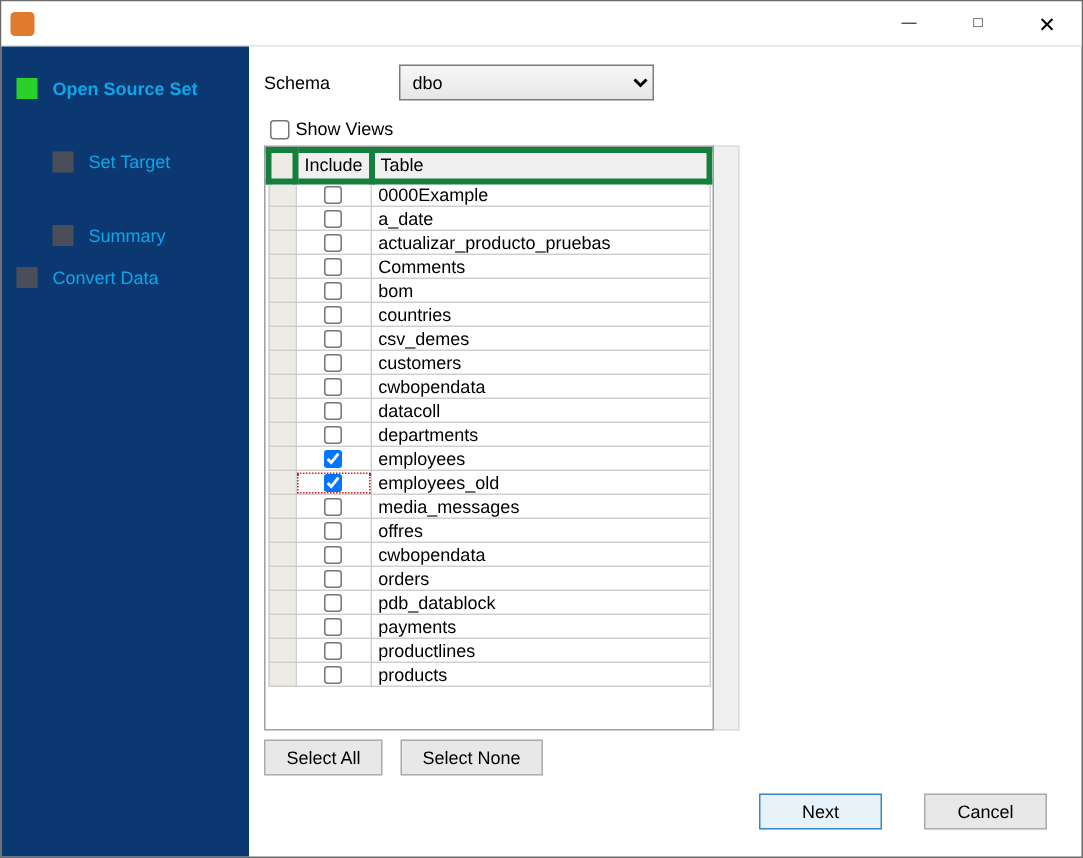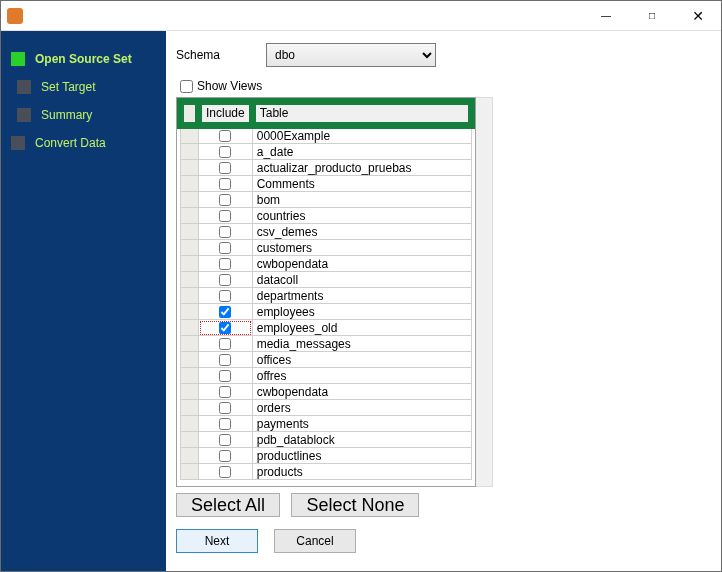--- a/index.html
+++ b/index.html
@@ -5,48 +5,48 @@
   * { box-sizing: border-box; }
   body { margin: 0; font-family: "Segoe UI", Tahoma, sans-serif; font-size: 12px; color: #000; background: #fff; }
   .window { width: 722px; height: 572px; border: 1px solid #6b6b6b; display: flex; flex-direction: column; background: #fff; }
   .titlebar { height: 30px; display: flex; align-items: center; justify-content: space-between; background: #fff; border-bottom: 1px solid #e0e0e0;}
   .titlebar-left { display: flex; align-items: center; padding-left: 6px; }
   .app-icon { width: 16px; height: 16px; border-radius: 3px; background: #e07b2e; margin-right: 6px; }
   .titlebar-right { display: flex; }
   .tb-btn { width: 46px; height: 30px; display: flex; align-items: center; justify-content: center; font-family: "Segoe UI Symbol",sans-serif; font-size: 10px; color:#000;}
   .tb-close { font-size: 14px; }
   .body { flex: 1; display: flex; min-height: 0; }
-  .sidebar { width: 165px; background: #0c3871; color: #bef264; padding-top: 14px; }
+  .sidebar { width: 165px; background: #0c3871; color: #0ea5e9; padding-top: 14px; }
   .step { display: flex; align-items: center; padding: 7px 0 7px 10px; font-size: 12px;}
   .step .box { width: 14px; height: 14px; margin-right: 10px; background: #4a4e59; }
   .step.active .box { background: #2ad12a; }
   .step.active { font-weight: bold; }
-  .step.sub { padding-left: 16px; font-weight: normal;}
+  .step.sub { padding-left: 34px; font-weight: normal; margin-top: 21px;}
   .main { flex: 1; display: flex; flex-direction: column; padding: 12px 23px 8px 10px; min-width: 0; }
   .row-schema { display: flex; align-items: center; margin-bottom: 12px; }
   .lbl-schema { width: 90px; }
   .select-schema { width: 170px; height: 24px; border: 1px solid #7a7a7a; background: linear-gradient(#f7f7f7,#e6e6e6); font-size:12px; padding-left:4px;}
   .row-views { display: flex; align-items: flex-end; margin-bottom: 2px; }
   .row-views input { margin: 0 4px 0 4px; }
   .table-wrap { flex: 1; display: flex; min-height: 0; margin-top: 2px; }
   .grid-scroll { border: 1px solid #a0a0a0; height: 390px; width: 300px; overflow: hidden; }
   .grid { border-collapse: collapse; width: 100%; }
-  .grid th { background: #f0f0f0; border: 7px solid #15803d; font-weight: normal; text-align: left; padding: 1px 4px 2px 4px; height: 18px;}
+  .grid th { background: #f0f0f0; border: 4px solid #15803d; font-weight: normal; text-align: left; padding: 1px 4px 2px 4px; height: 18px;}
   .grid td { border: 1px solid #cfcfcf; padding: 0 4px; height: 16px; font-size: 12px;}
   .grid .c-row { width: 18px; background: #ecebe6; }
   .grid .c-inc { width: 50px; text-align: center; }
   .grid .c-inc input { margin:0 auto; display:block; width:12px; height:12px;}
   .grid .c-tab { width: auto; }
   .focus-row td.c-inc{ outline: 1px dotted #d42020; outline-offset:-2px;}
   .scroll-pad { width: 17px; background: #f0f0f0; height:390px; border:1px solid #dcdcdc; border-left:none;}
   .btn-row { margin-top: 6px; }
-  .btn { height: 24px; border: 1px solid #adadad; background: #e8e8e8; font-size: 18px; padding: 0 14px; margin-right: 8px;}
-  .footer { display: flex; justify-content: flex-start; gap: 16px; padding: 12px 0 10px 0; }
+  .btn { height: 24px; border: 1px solid #adadad; background: #e8e8e8; font-size: 12px; padding: 0 14px; margin-right: 8px;}
+  .footer { display: flex; justify-content: flex-end; padding: 12px 0 10px 0; }
   .btn-primary { height: 24px; width: 82px; border: 1px solid #3a87c8; background: #e7f2fb; font-size:12px;}
-  .btn-std { height: 24px; width: 82px; border: 1px solid #adadad; background: #e8e8e8; font-size:12px;}
+  .btn-std { height: 24px; width: 82px; border: 1px solid #adadad; background: #e8e8e8; font-size:12px;margin-left:28px;}
 </style>
 </head>
 <body>
 
 <div class="window">
   <div class="titlebar">
     <div class="titlebar-left">
       <div class="app-icon"></div>
     </div>
     <div class="titlebar-right">
@@ -196,27 +196,20 @@
                   <td class="c-inc">
                     <input type="checkbox" style="">
                   </td>
                   <td class="c-tab">media_messages</td>
                 </tr>
                 <tr>
                   <td class="c-row"></td>
                   <td class="c-inc">
                     <input type="checkbox" style="">
                   </td>
-                  <td class="c-tab">offices</td>
-                </tr>
-                <tr>
-                  <td class="c-row"></td>
-                  <td class="c-inc">
-                    <input type="checkbox" style="">
-                  </td>
                   <td class="c-tab">offres</td>
                 </tr>
                 <tr>
                   <td class="c-row"></td>
                   <td class="c-inc">
                     <input type="checkbox" style="">
                   </td>
                   <td class="c-tab">cwbopendata</td>
                 </tr>
                 <tr>
@@ -224,28 +217,28 @@
                   <td class="c-inc">
                     <input type="checkbox" style="">
                   </td>
                   <td class="c-tab">orders</td>
                 </tr>
                 <tr>
                   <td class="c-row"></td>
                   <td class="c-inc">
                     <input type="checkbox" style="">
                   </td>
+                  <td class="c-tab">pdb_datablock</td>
+                </tr>
+                <tr>
+                  <td class="c-row"></td>
+                  <td class="c-inc">
+                    <input type="checkbox" style="">
+                  </td>
                   <td class="c-tab">payments</td>
-                </tr>
-                <tr>
-                  <td class="c-row"></td>
-                  <td class="c-inc">
-                    <input type="checkbox" style="">
-                  </td>
-                  <td class="c-tab">pdb_datablock</td>
                 </tr>
                 <tr>
                   <td class="c-row"></td>
                   <td class="c-inc">
                     <input type="checkbox" style="">
                   </td>
                   <td class="c-tab">productlines</td>
                 </tr>
                 <tr>
                   <td class="c-row"></td>

